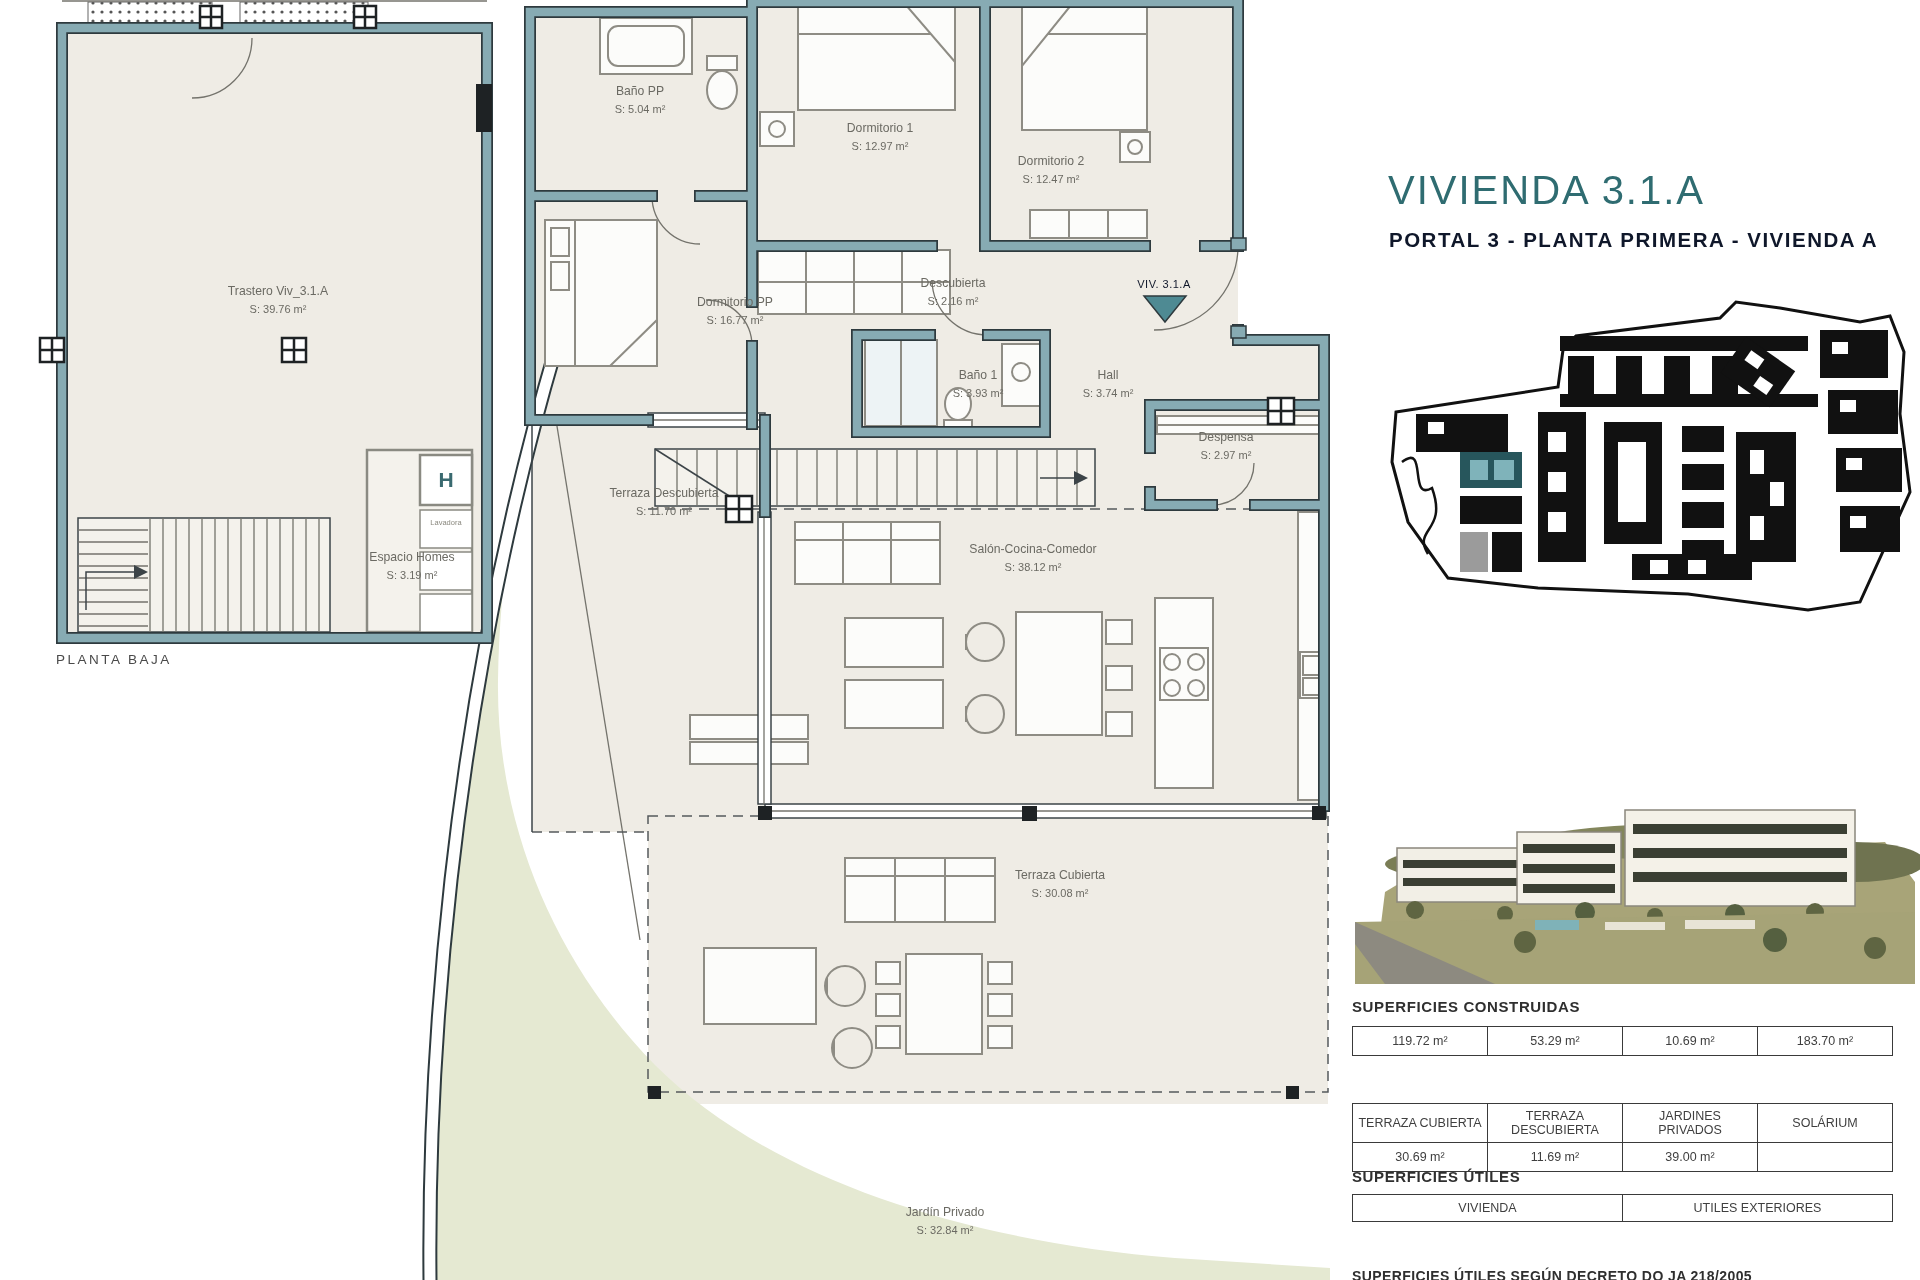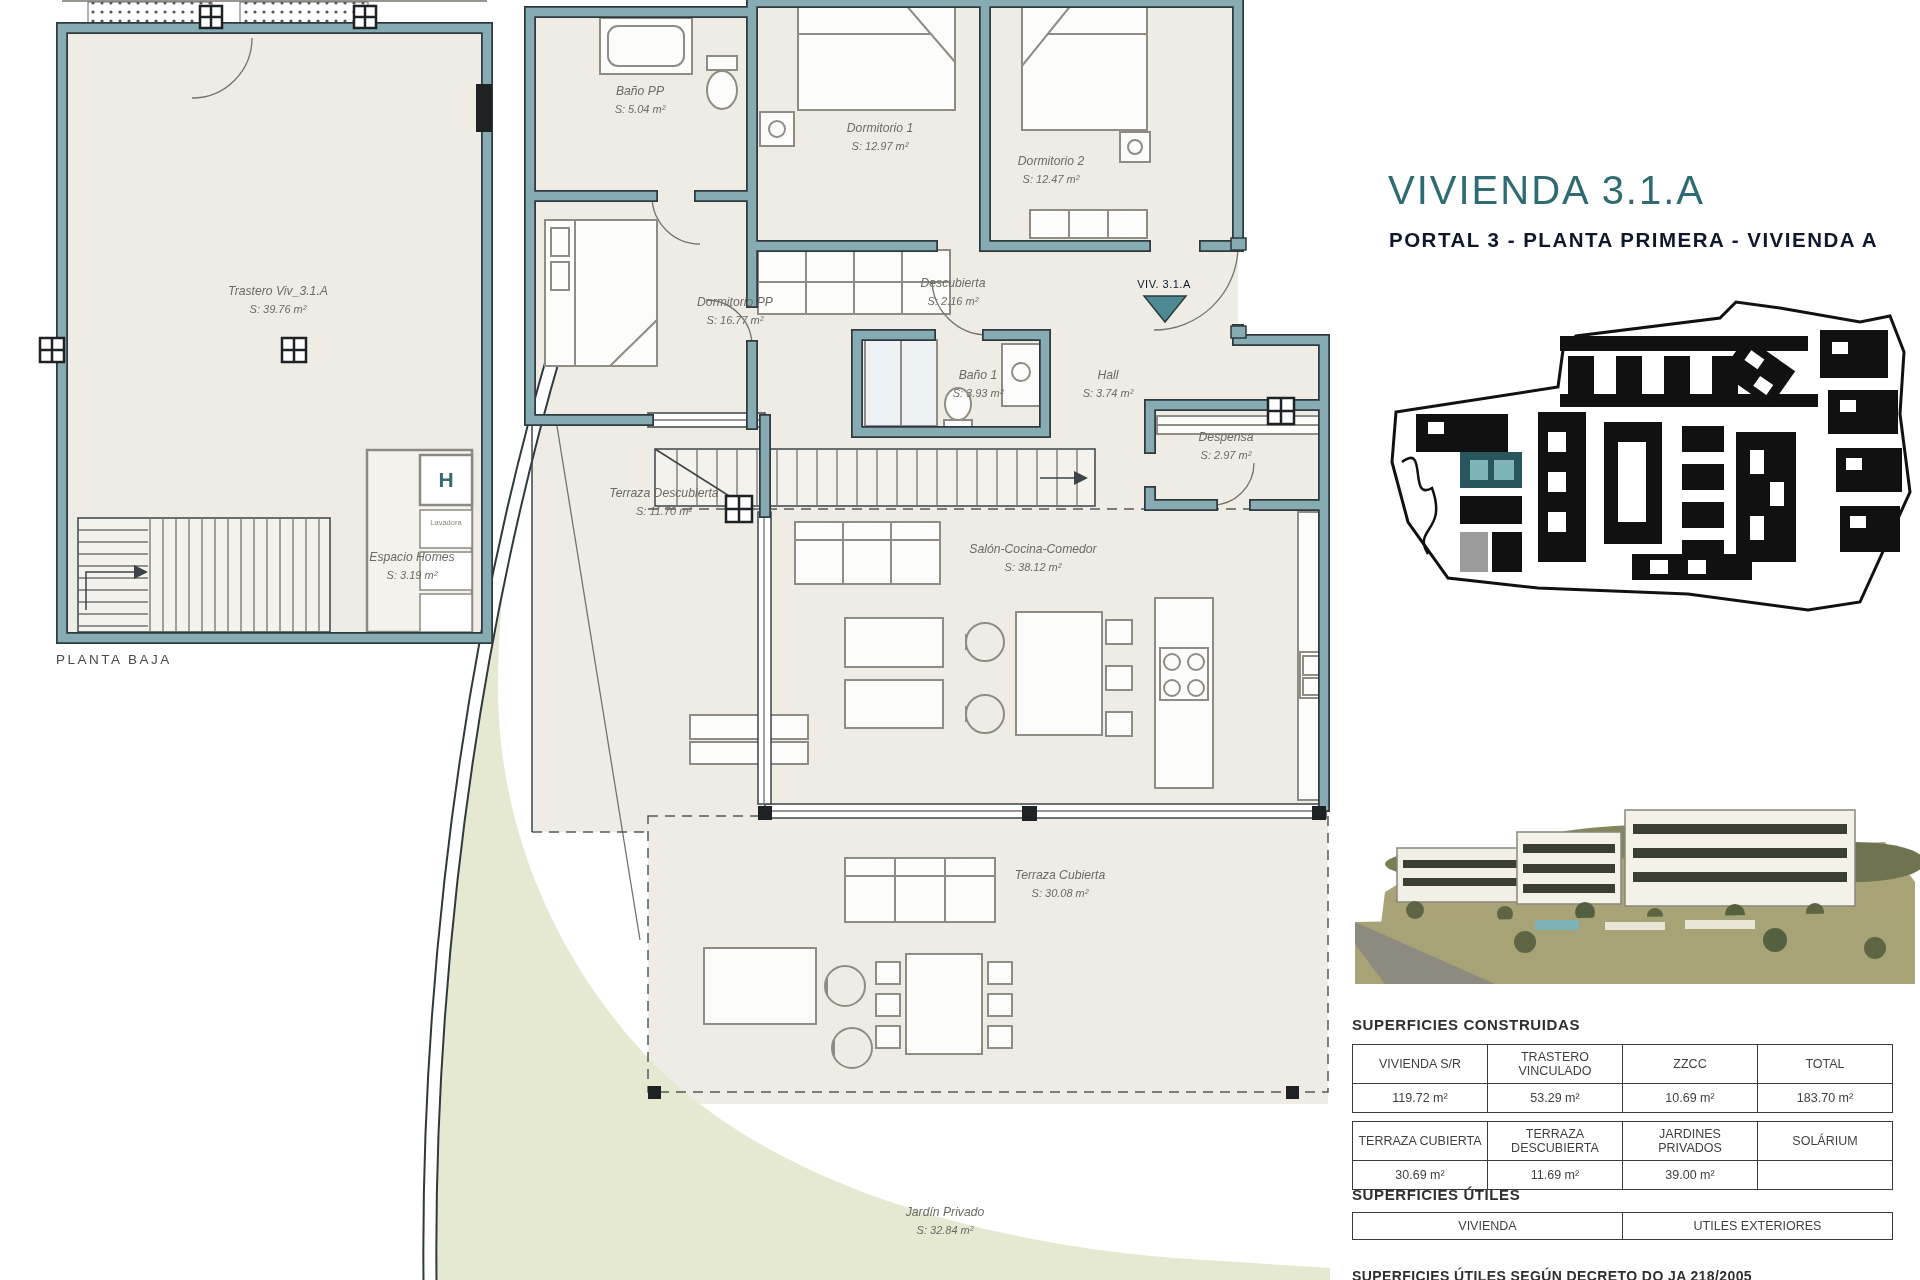--- a/index.html
+++ b/index.html
@@ -13,36 +13,36 @@
   .tl2{stroke:#74736C;stroke-width:1.3;fill:none;}
   .dash{stroke:#55595C;stroke-width:1.5;fill:none;stroke-dasharray:10 7;}
   .furn{stroke:#8E8C84;stroke-width:2;fill:#FCFCFA;}
   .furnN{stroke:#8E8C84;stroke-width:2;fill:none;}
   .blk{fill:#1E2224;}
   .win{fill:#FFFFFF;stroke:#3C4448;stroke-width:1.5;}
   .floor{fill:#EFECE5;}
   .grass{fill:#E5E9D2;}
   
   .lbl{position:absolute;transform:translate(-50%,-50%);text-align:center;color:#6B6A63;
-       font-size:12.2px;line-height:1.55;white-space:nowrap;font-style:italic;}
+       font-size:12.2px;line-height:1.55;white-space:nowrap;}
   .lbl .area{display:block;font-size:11px;}
   .lbl-plain{position:absolute;color:#4A4A4A;}
   #planta-baja-caption{left:56px;top:652px;font-size:13.5px;letter-spacing:2.5px;color:#4A4A4A;}
   #viv-marker-label{left:1164px;top:284px;transform:translate(-50%,-50%);font-size:11px;
        letter-spacing:.5px;color:#0f172a;position:absolute;}
   #h-letter{left:446px;top:480px;transform:translate(-50%,-50%);position:absolute;
        font-size:21px;font-weight:bold;color:#3A6A70;}
   #lavadora-label{left:446px;top:522px;transform:translate(-50%,-50%);position:absolute;
        font-size:7.5px;color:#8A887F;}
   
   #title{position:absolute;left:1388px;top:168px;font-size:40px;letter-spacing:2px;
        color:#2F6C71;font-weight:500;}
   #subtitle{position:absolute;left:1389px;top:228px;font-size:20.5px;letter-spacing:1.5px;
        color:#0f172a;font-weight:bold;}
-  .tbl-block{position:absolute;left:1352px;width:541px;margin-top:18px;}
+  .tbl-block{position:absolute;left:1352px;width:541px;}
   .tbl-heading{font-size:15px;font-weight:bold;color:#2F2F2F;letter-spacing:.6px;}
   table.surf{border-collapse:collapse;width:100%;table-layout:fixed;}
   table.surf td{border:1.8px solid #3A3A3A;text-align:center;vertical-align:middle;
        font-size:12.5px;color:#3F3F3F;padding:2px 4px;}
   table.surf tr.hd td{height:34px;}
   table.surf tr.vl td{height:24px;}
   table.surf2 tr.hd td{height:22px;}
   table.surf2 tr.vl td{height:22px;}
   #footnote{position:absolute;left:1352px;top:1268px;font-size:14px;font-weight:bold;
        color:#2F2F2F;letter-spacing:.4px;white-space:nowrap;}
@@ -441,26 +441,20 @@
 <div id="title">VIVIENDA 3.1.A</div>
 <div id="subtitle">PORTAL 3 - PLANTA PRIMERA - VIVIENDA A</div>
 
 <div class="tbl-block" style="top:998px">
   <div class="tbl-heading">SUPERFICIES CONSTRUIDAS</div>
 </div>
 
 <div class="tbl-block" style="top:1026px">
   <table class="surf">
     <tbody>
-        <tr class="hd">
-      <td>VIVIENDA S/R</td>
-      <td>TRASTERO VINCULADO</td>
-      <td>ZZCC</td>
-      <td>TOTAL</td>
-    </tr>
     <tr class="vl">
       <td>119.72 m²</td>
       <td>53.29 m²</td>
       <td>10.69 m²</td>
       <td>183.70 m²</td>
     </tr>
   </tbody>
     </table>
 </div>
 

